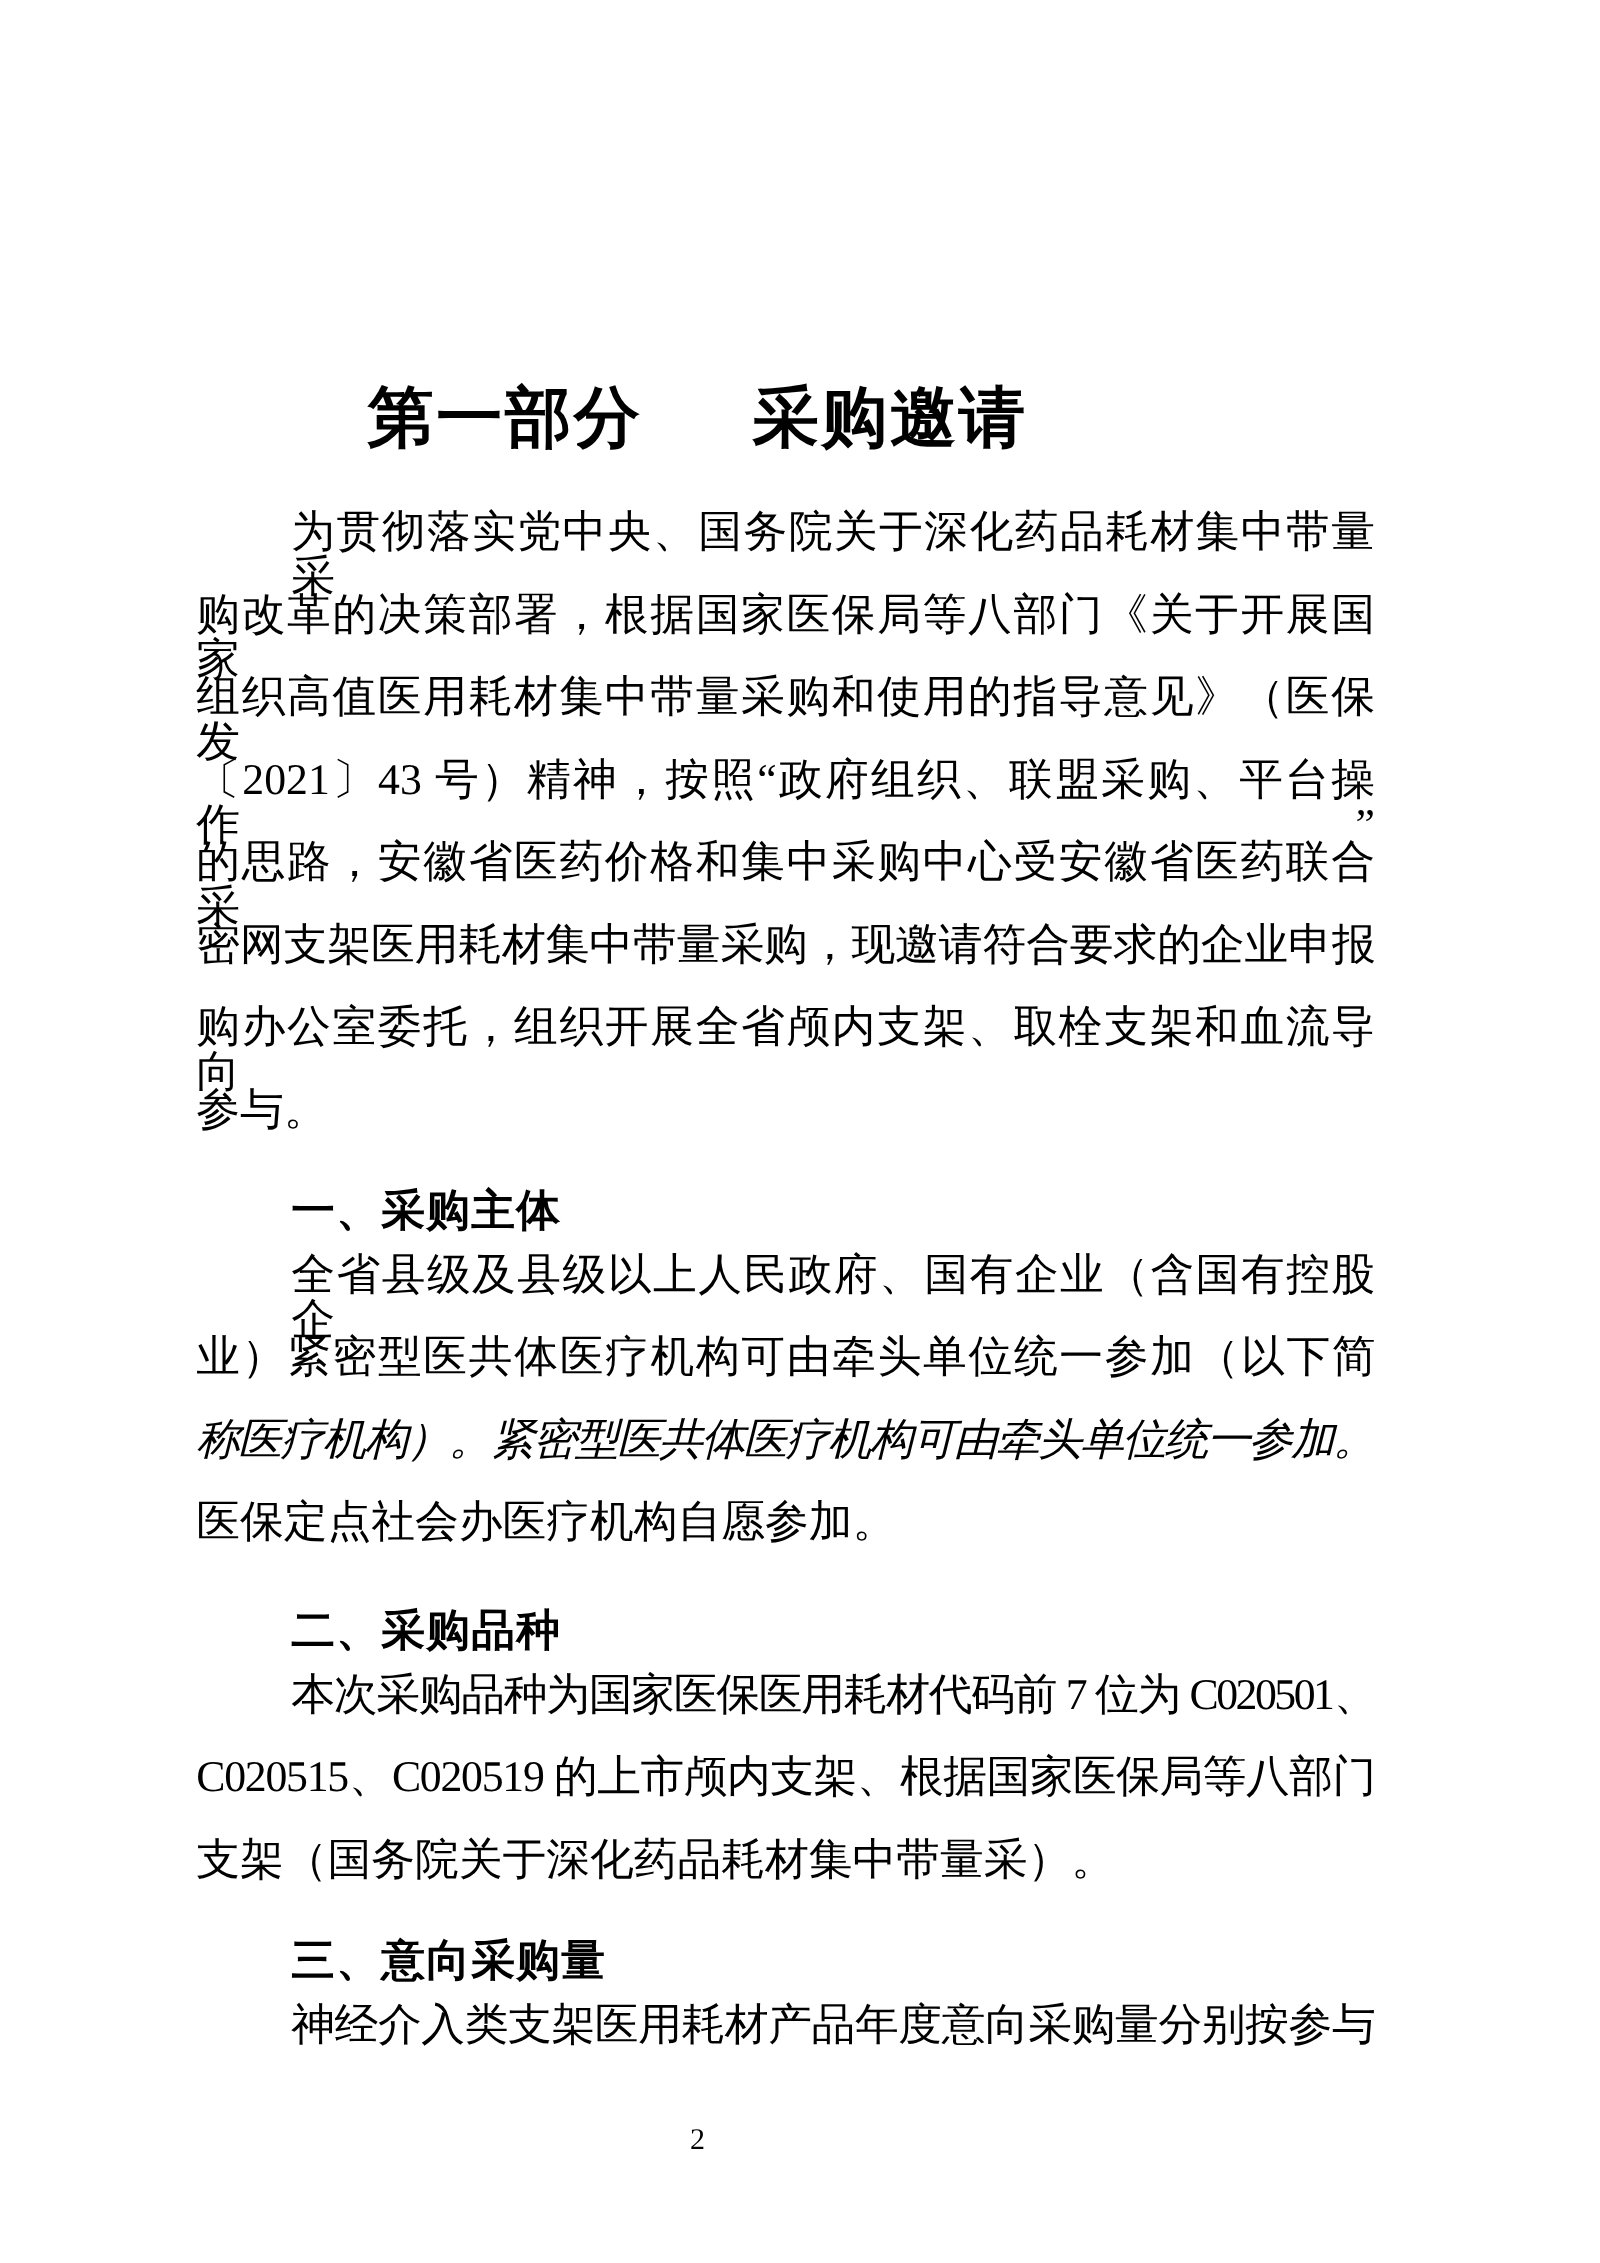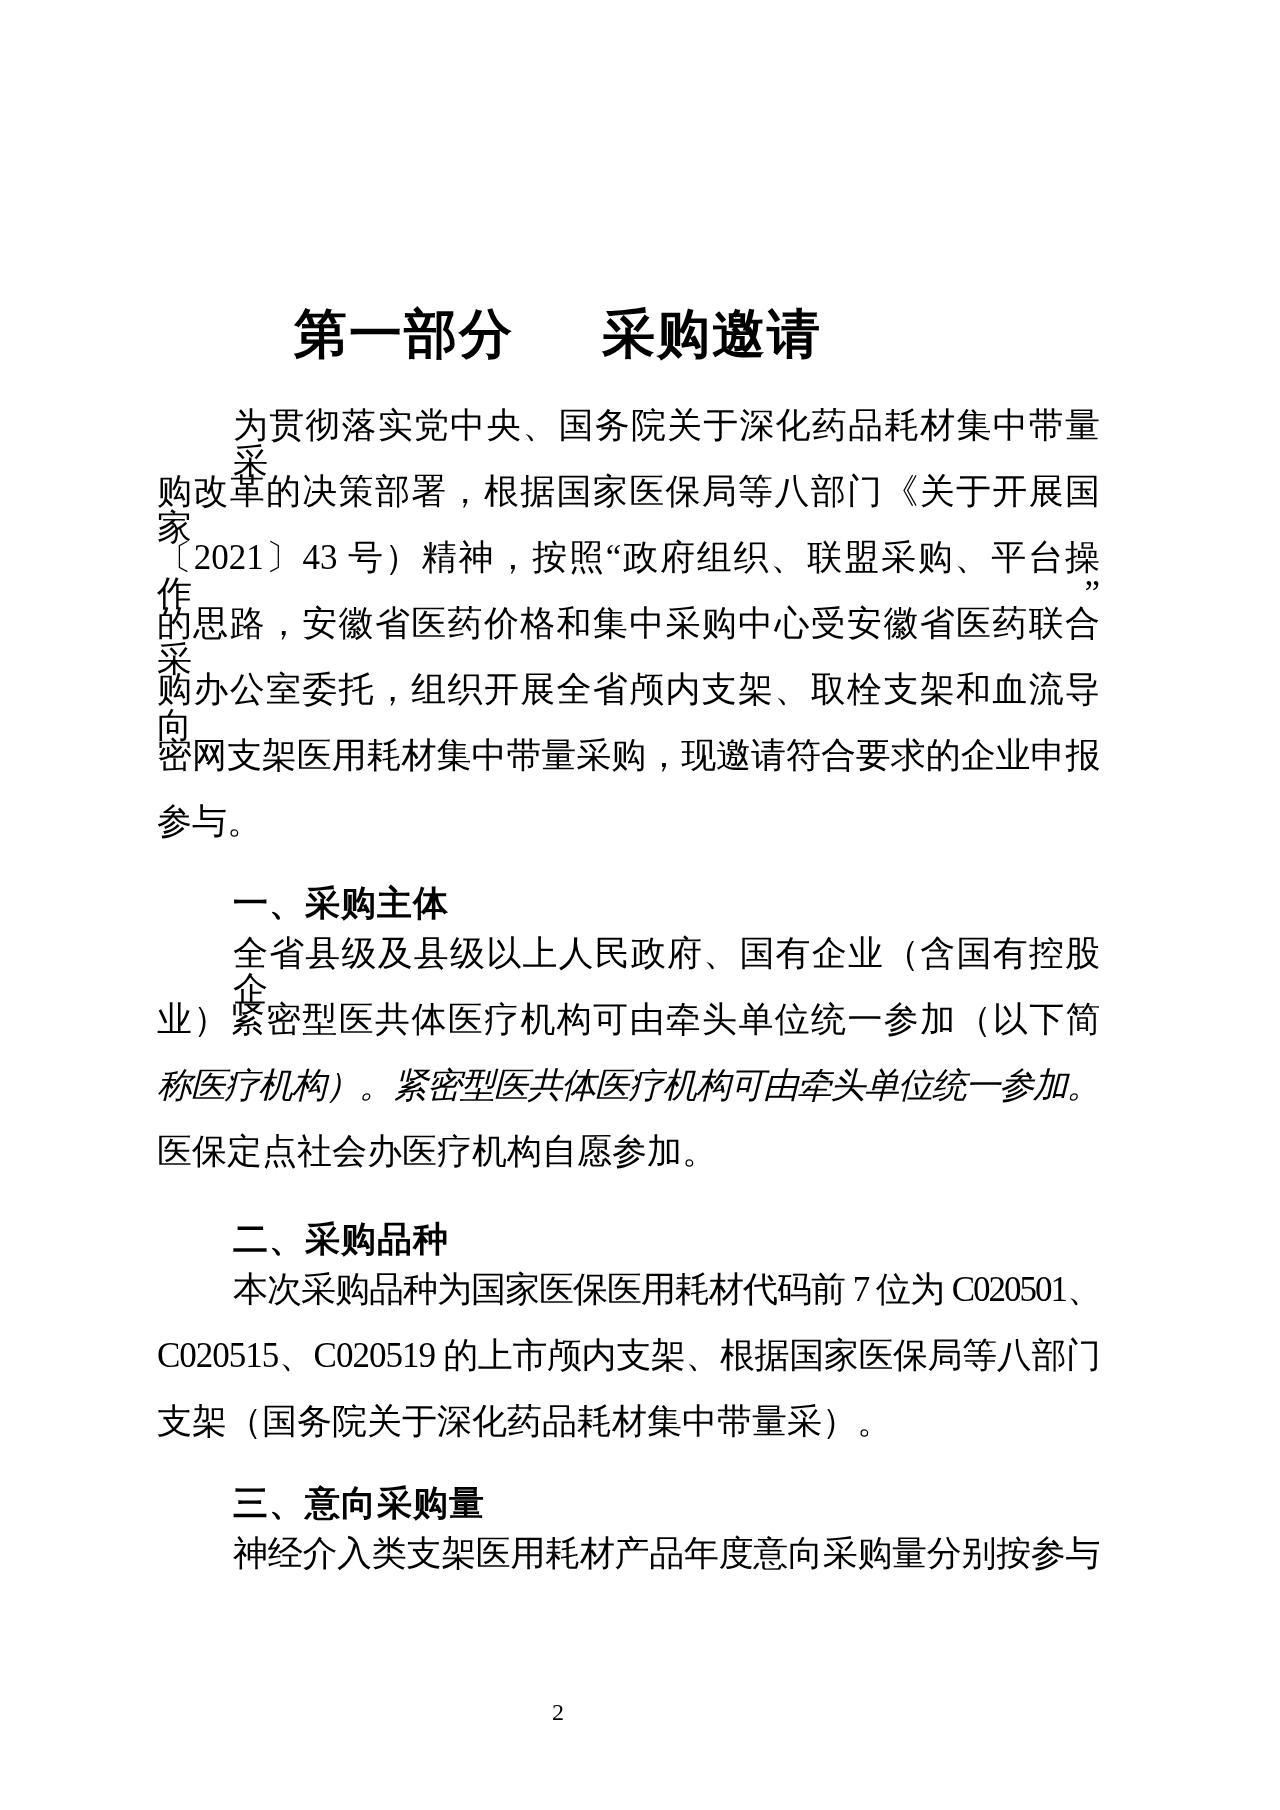--- a/index.html
+++ b/index.html
@@ -76,24 +76,25 @@
 <div class="sheet">
 
   <div class="doc-title">
     <span>第一部分</span>
     <span>采购邀请</span>
   </div>
 
   <div class="body-block">
     <div class="line just indent">为贯彻落实党中央、国务院关于深化药品耗材集中带量采</div>
     <div class="line just">购改革的决策部署，根据国家医保局等八部门《关于开展国家</div>
+    <div class="line just">组织高值医用耗材集中带量采购和使用的指导意见》（医保发</div>
     <div class="line just">〔2021〕43 号）精神，按照“政府组织、联盟采购、平台操作”</div>
     <div class="line just">的思路，安徽省医药价格和集中采购中心受安徽省医药联合采</div>
+    <div class="line just sq05">密网支架医用耗材集中带量采购，现邀请符合要求的企业申报</div>
     <div class="line just">购办公室委托，组织开展全省颅内支架、取栓支架和血流导向</div>
-    <div class="line just sq05">密网支架医用耗材集中带量采购，现邀请符合要求的企业申报</div>
     <div class="line last">参与。</div>
     <div class="heading">一、采购主体</div>
     <div class="line just indent">全省县级及县级以上人民政府、国有企业（含国有控股企</div>
     <div class="line just sq05">业）紧密型医共体医疗机构可由牵头单位统一参加（以下简</div>
     <div class="line just sq14">称医疗机构）。紧密型医共体医疗机构可由牵头单位统一参加。</div>
     <div class="line last">医保定点社会办医疗机构自愿参加。</div>
     <div class="heading mt6">二、采购品种</div>
     <div class="line just indent sq2">本次采购品种为国家医保医用耗材代码前 7 位为 C020501、</div>
     <div class="line just sq1">C020515、C020519 的上市颅内支架、根据国家医保局等八部门</div>
     <div class="line last">支架（国务院关于深化药品耗材集中带量采）。</div>

